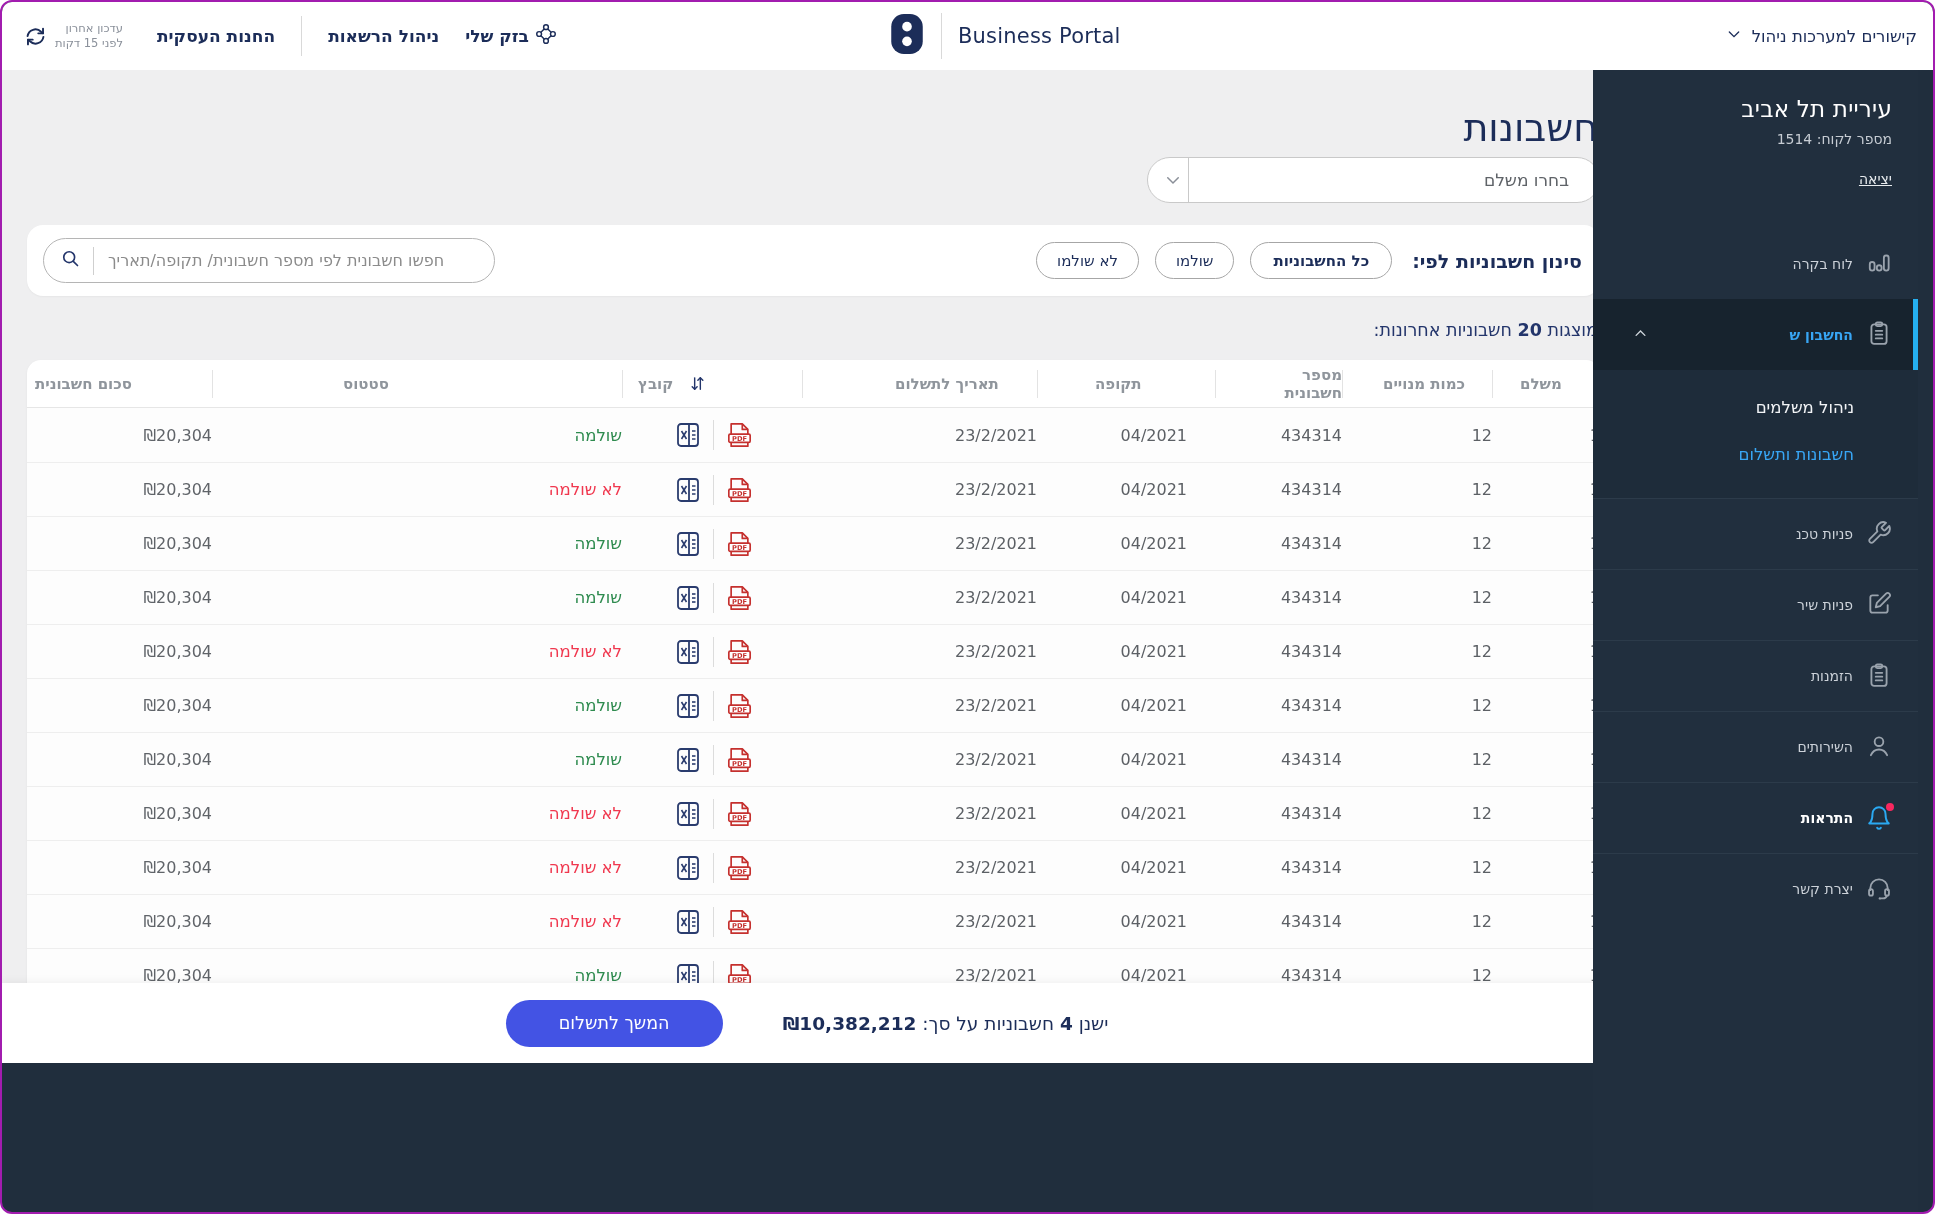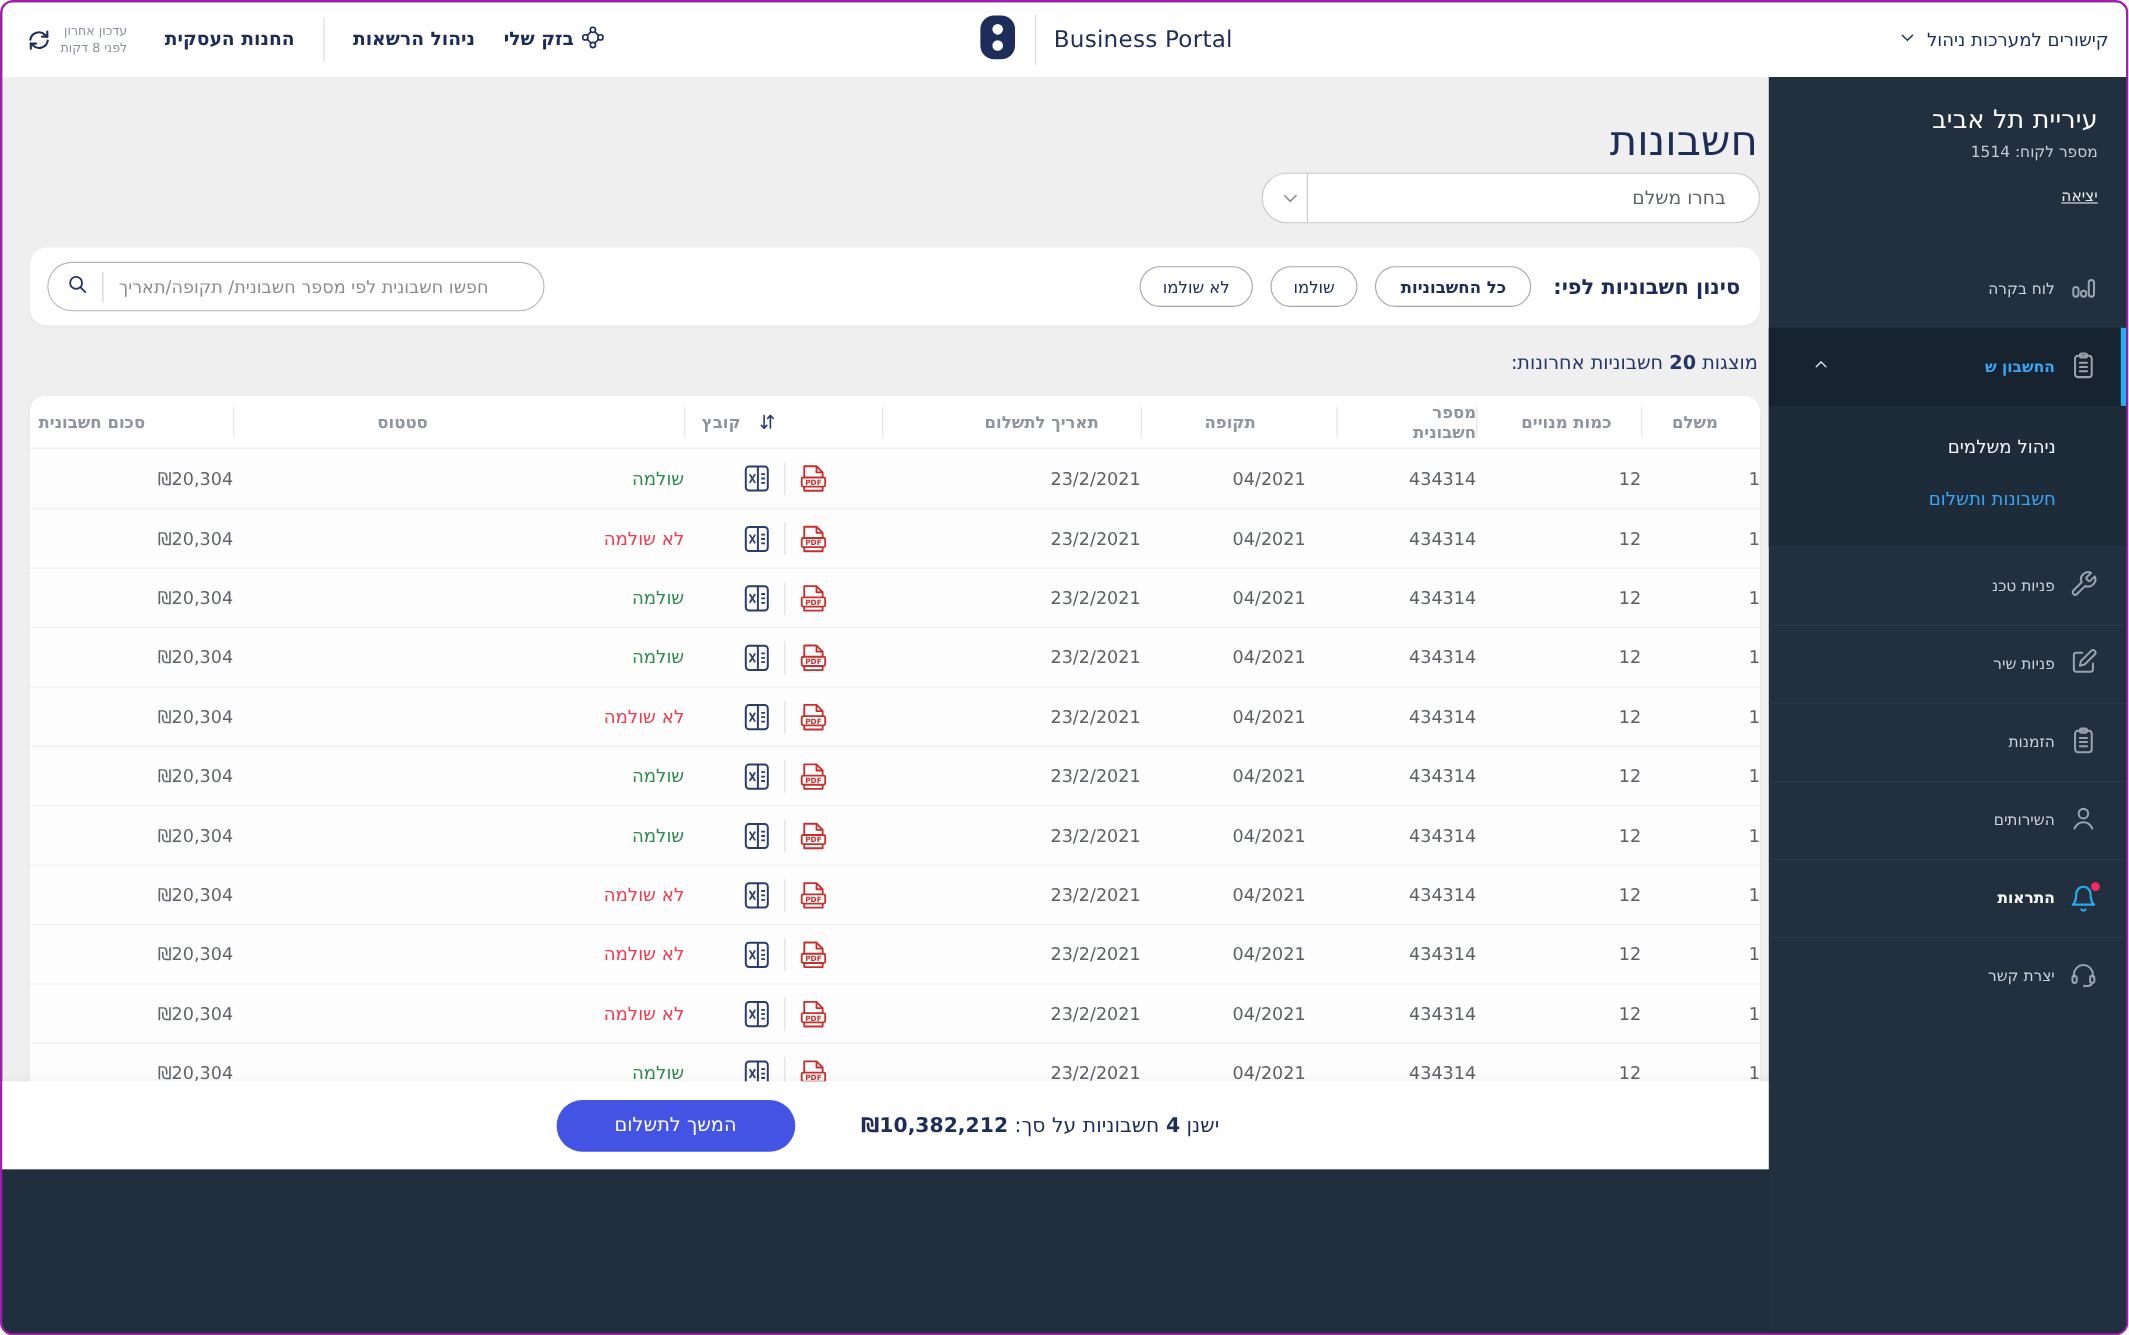--- a/index.html
+++ b/index.html
@@ -27,21 +27,21 @@
   .tb-update{display:flex;flex-direction:column;margin:0 34px 0 10px;color:#8a909a;font-size:11.5px;line-height:1.3;text-align:right;direction:rtl;}
   .tb-link{color:var(--navy);font-weight:700;font-size:17px;white-space:nowrap;cursor:pointer;}
   .tb-sep{width:1px;height:40px;background:#d9d9d9;margin:0 26px;}
   .tb-mybezeq{display:flex;align-items:center;gap:6px;margin-inline-start:26px;}
   .tb-brand{position:absolute;left:887px;top:0;height:68px;display:flex;align-items:center;gap:16px;}
   .tb-brand-sep{width:1px;height:46px;background:#d9d9d9;}
   .tb-brand-name{color:var(--navy);font-weight:400;font-size:21px;letter-spacing:.2px;}
   .tb-links{position:absolute;right:16px;top:0;height:68px;display:flex;align-items:center;gap:10px;color:var(--navy);font-size:16.5px;cursor:pointer;}
 
   
-  .sidebar{position:absolute;top:68px;right:0;width:325px;bottom:0;background:var(--sidebar-bg);direction:rtl;color:#cfd5db;z-index:4;margin-left:16px;}
+  .sidebar{position:absolute;top:68px;right:15px;width:325px;bottom:0;background:var(--sidebar-bg);direction:rtl;color:#cfd5db;z-index:4;margin-left:16px;}
   .side-head{padding:26px 26px 0 20px;}
   .side-org{color:#fff;font-size:23px;font-weight:500;letter-spacing:.2px;}
   .side-cust{color:#c6ccd3;font-size:14px;margin-top:9px;}
   .side-logout{display:inline-block;color:#e8ecef;font-size:14px;margin-top:24px;text-decoration:underline;cursor:pointer;}
   .side-nav{margin-top:40px;}
   .side-item{position:relative;display:flex;align-items:center;gap:13px;height:71px;padding:0 26px;font-size:14px;color:#ccd2d9;cursor:pointer;}
   .side-item svg{flex:0 0 auto;}
   .side-item--active{background:var(--sidebar-active);color:var(--link-blue);font-weight:700;}
   .side-item--active .accent{position:absolute;left:auto;right:-0px;top:0;bottom:0;width:5px;background:var(--accent);}
   .side-item .chev{margin-inline-start:auto;margin-inline-end:14px;}
@@ -120,21 +120,21 @@
       <span class="icon-btn">
         <svg width="19" height="19" viewBox="0 0 24 24" fill="none" stroke="#1c2d59" stroke-width="2.4" stroke-linecap="round" stroke-linejoin="round">
             <path d="M21.5 2v6h-6"></path>
             <path d="M2.5 22v-6h6"></path>
             <path d="M2 11.5a10 10 0 0 1 17-5.5l2.5 2"></path>
             <path d="M22 12.5a10 10 0 0 1-17 5.5L2.5 16"></path>
           </svg>
       </span>
       <span class="tb-update">
         <span>עדכון אחרון</span>
-        <span>לפני 8 דקות</span>
+        <span>לפני 15 דקות</span>
       </span>
       <span class="tb-link">החנות העסקית</span>
       <span class="tb-sep"></span>
       <span class="tb-link">ניהול הרשאות</span>
       <span class="tb-mybezeq">
         <span class="tb-link">בזק שלי</span>
         <span>
           <svg width="22" height="22" viewBox="0 0 24 24" fill="none" stroke="#1c2d59" stroke-width="1.6">
               <circle cx="12" cy="4.5" r="2.6"></circle>
               <circle cx="4.5" cy="12" r="2.6"></circle>

